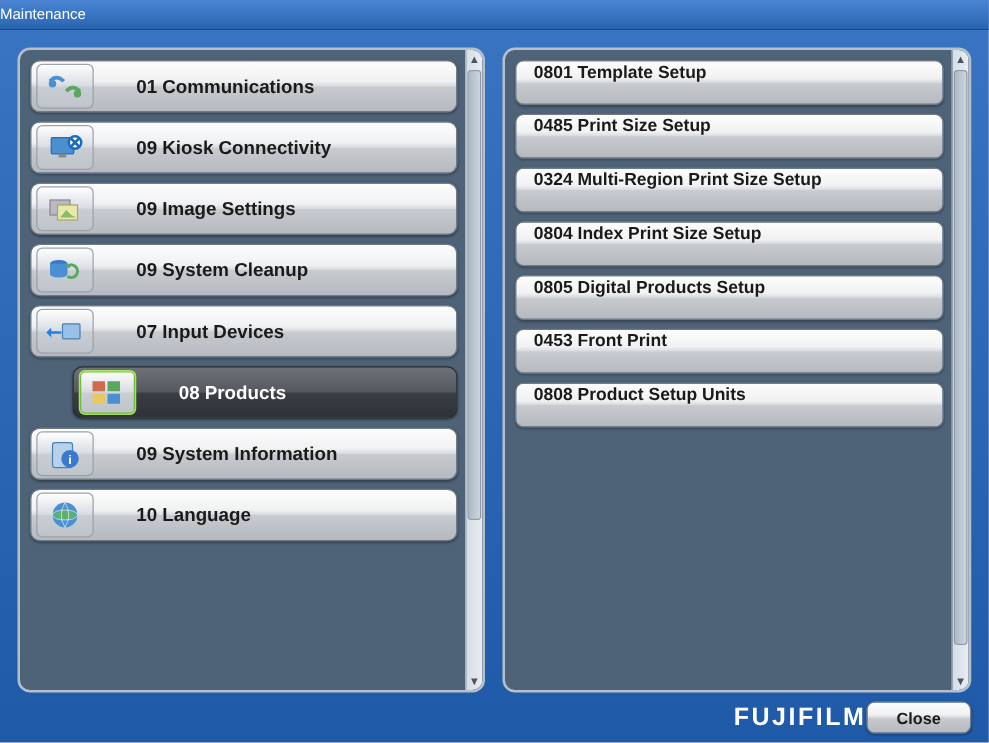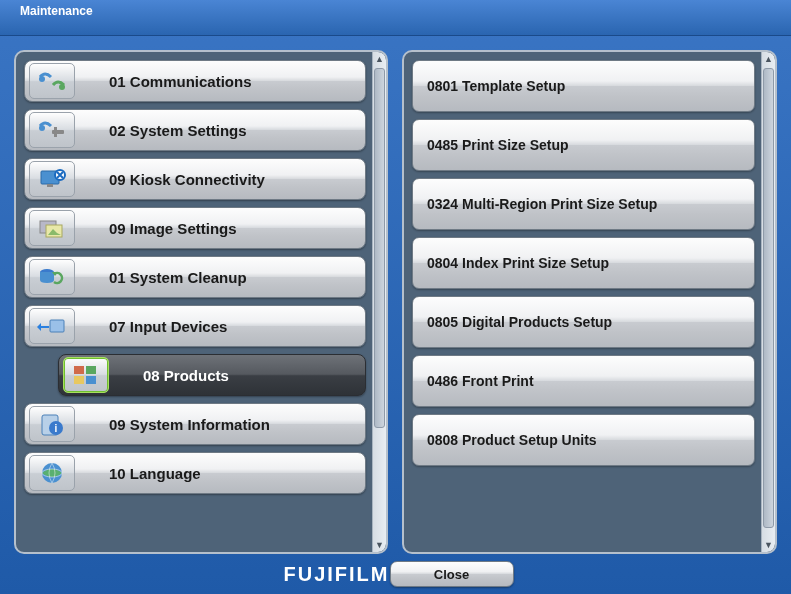--- a/index.html
+++ b/index.html
@@ -3,26 +3,26 @@
 <meta charset="utf-8">
 <style>
   * { box-sizing: border-box; margin: 0; padding: 0; }
   html, body { width: 791px; height: 594px; font-family: Arial, sans-serif; }
   body {
     background: linear-gradient(to bottom, #3a75c4 0%, #1f5aa8 100%);
     display: flex;
     flex-direction: column;
   }
   .titlebar {
-    height: 36px;
+    height: 24px;
     background: linear-gradient(to bottom, #4a85d4, #2a65b0);
     color: #fff;
     font-size: 12px;
-    font-weight: bold;
-    padding: 4px 20px;
+    font-weight: normal;
+    padding: 4px 0;
     border-bottom: 1px solid #1a4a8a;
   }
   .workarea {
     flex: 1;
     display: flex;
     gap: 14px;
     padding: 14px 14px 6px 14px;
   }
   .panel {
     border: 2px solid #b5c0cc;
@@ -102,50 +102,50 @@
     justify-content: center;
   }
   .menu-btn.selected .icon-wrap {
     border-color: #a8e060;
     box-shadow: 0 0 0 1px #6fbf2f inset;
   }
   .icon-wrap svg { width: 30px; height: 26px; }
 
   .sub-btn {
     display: flex;
-    align-items: center;
-    height: 52px;
+    align-items: flex-start;
+    height: 36px;
     margin-bottom: 7px;
     border-radius: 7px;
     border: 1px solid #6f7a85;
     background: linear-gradient(to bottom, #fdfdfd 0%, #f0f1f3 40%, #d6d9dd 50%, #c8cbd0 51%, #c0c3c8 70%, #b6bac0 100%);
     box-shadow: 0 1px 2px rgba(0,0,0,.3);
     cursor: pointer;
     padding: 0 14px;
     font-weight: bold;
     font-size: 14px;
     color: #1a1a1a;
   }
 
   .footer {
     height: 34px;
     display: flex;
     align-items: center;
-    justify-content: center;
+    justify-content: flex-end;
     padding: 0 14px 6px 20px;
   }
   .brand {
     color: #fff;
     font-family: Arial, sans-serif;
     font-weight: bold;
     font-size: 20px;
     letter-spacing: 2px;
   }
   .close-btn {
-    width: 124px;
+    width: 84px;
     height: 26px;
     border-radius: 7px;
     border: 1px solid #6f7a85;
     background: linear-gradient(to bottom, #fdfdfd 0%, #f0f1f3 40%, #d6d9dd 50%, #c8cbd0 51%, #c0c3c8 70%, #b6bac0 100%);
     box-shadow: 0 1px 2px rgba(0,0,0,.35);
     display: flex;
     align-items: center;
     justify-content: center;
     font-weight: bold;
     font-size: 13px;
@@ -168,48 +168,40 @@
           <div class="icon-wrap">
             <svg viewBox="0 0 30 26">
               <use href="#ic-communications"></use>
             </svg>
           </div>
           <span>01 Communications</span>
         </div>
         <div class="menu-btn">
           <div class="icon-wrap">
             <svg viewBox="0 0 30 26">
-              <use href="#ic-system-settings"></use>
-            </svg>
-          </div>
-          <span>02 System Settings</span>
-        </div>
-        <div class="menu-btn">
-          <div class="icon-wrap">
-            <svg viewBox="0 0 30 26">
               <use href="#ic-kiosk"></use>
             </svg>
           </div>
           <span>09 Kiosk Connectivity</span>
         </div>
         <div class="menu-btn">
           <div class="icon-wrap">
             <svg viewBox="0 0 30 26">
               <use href="#ic-image"></use>
             </svg>
           </div>
           <span>09 Image Settings</span>
         </div>
         <div class="menu-btn">
           <div class="icon-wrap">
             <svg viewBox="0 0 30 26">
               <use href="#ic-cleanup"></use>
             </svg>
           </div>
-          <span>01 System Cleanup</span>
+          <span>09 System Cleanup</span>
         </div>
         <div class="menu-btn">
           <div class="icon-wrap">
             <svg viewBox="0 0 30 26">
               <use href="#ic-input"></use>
             </svg>
           </div>
           <span>07 Input Devices</span>
         </div>
         <div class="menu-btn selected">
@@ -255,21 +247,21 @@
         <div class="sub-btn">
           <span>0324 Multi-Region Print Size Setup</span>
         </div>
         <div class="sub-btn">
           <span>0804 Index Print Size Setup</span>
         </div>
         <div class="sub-btn">
           <span>0805 Digital Products Setup</span>
         </div>
         <div class="sub-btn">
-          <span>0486 Front Print</span>
+          <span>0453 Front Print</span>
         </div>
         <div class="sub-btn">
           <span>0808 Product Setup Units</span>
         </div>
       </div>
     <div class="scrollbar">
       <div class="scroll-arrow up">▲</div>
       <div class="scroll-thumb" style="top:16px;height:460px;"></div>
       <div class="scroll-arrow down">▼</div>
     </div>

